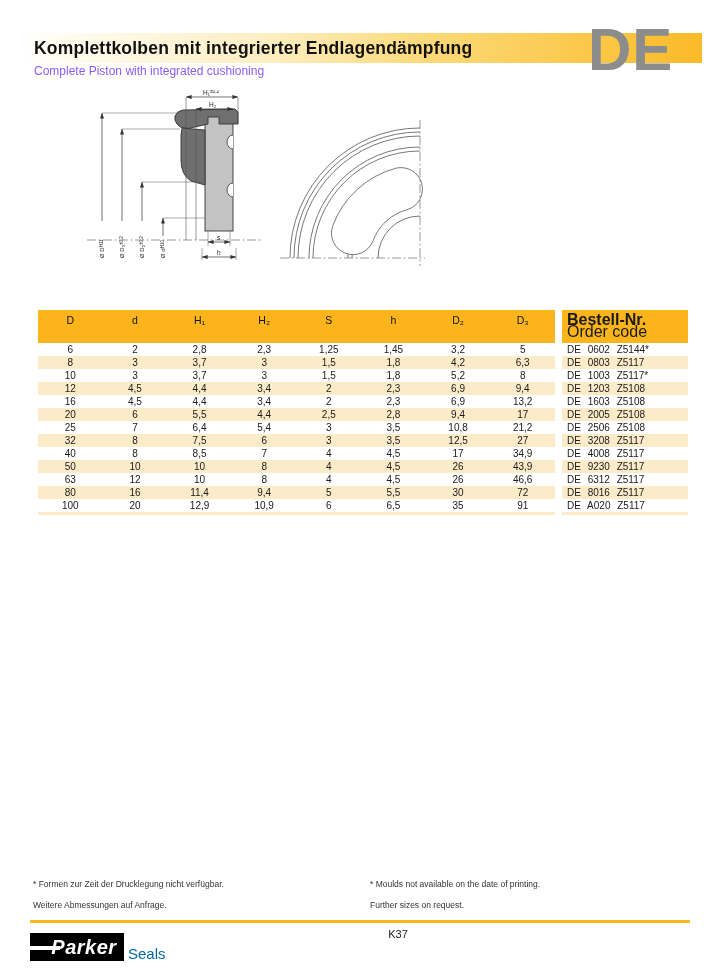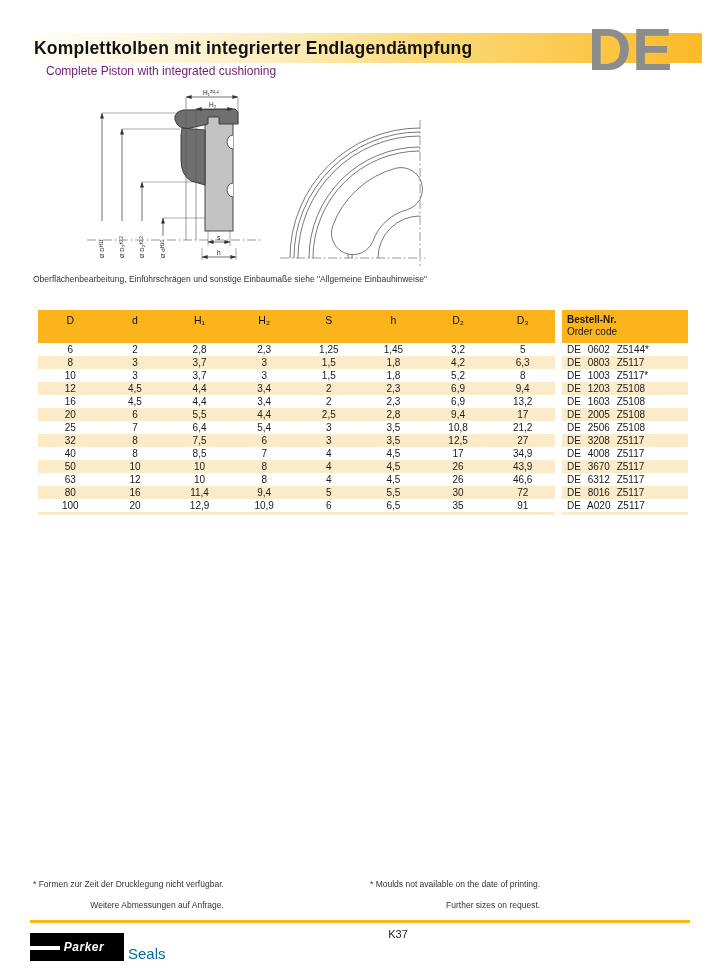--- a/index.html
+++ b/index.html
@@ -15,58 +15,58 @@
   }
   .title-band h1{
     margin:0;font-size:17.5px;line-height:30px;padding-left:4px;
     font-weight:bold;color:#111;letter-spacing:0.2px;white-space:nowrap;
   }
   .de-badge{
     position:absolute;left:588px;top:26px;width:80px;
     font-size:60px;font-weight:bold;color:#8c8c8c;line-height:48px;
     letter-spacing:1px;
   }
-  .subtitle{position:absolute;left:34px;top:64px;font-size:12px;color:#701a75;margin-left:12px;}
+  .subtitle{position:absolute;left:34px;top:64px;font-size:12px;color:#8b5cf6;}
   
   .drawing{position:absolute;left:85px;top:90px;}
   
   .notes{position:absolute;left:33px;top:274px;font-size:8.5px;line-height:10.5px;color:#333;}
   
   .dtable{position:absolute;left:38px;top:310px;width:650px;}
   .thead{display:flex;height:33px;}
   .thead-main{width:517px;background:#fbb41c;display:flex;}
   .thead-cell{flex:1;text-align:center;font-size:10.5px;padding-top:4px;color:#111;}
   .tgap{width:7px;background:#fff;}
-  .thead-order{width:126px;background:#fbb41c;font-size:10px;padding:4px 0 0 5px;box-sizing:border-box;line-height:12px;}
+  .thead-order{width:126px;background:#fbb41c;font-size:16px;padding:4px 0 0 5px;box-sizing:border-box;line-height:12px;}
   .thead-order .l1{font-weight:bold;}
   .trow{display:flex;height:13px;font-size:10px;line-height:13px;}
   .tmain{width:517px;display:flex;}
   .tcell{flex:1;text-align:center;}
   .tcode{width:126px;padding-left:5px;box-sizing:border-box;word-spacing:4px;white-space:nowrap;}
   .trow.alt .tmain,.trow.alt .tcode{background:#fcebc8;}
   .tfoot-strip{display:flex;height:3px;}
   .tfoot-strip .a{width:517px;background:#fcebc8;}
   .tfoot-strip .b{width:7px;background:#fff;}
   .tfoot-strip .c{width:126px;background:#fcebc8;}
   
   .footnotes{position:absolute;top:879px;left:0;width:720px;font-size:8.5px;color:#333;}
   .fn-col{position:absolute;top:0;}
   .fn-col.de{left:33px;}
   .fn-col.en{left:370px;}
-  .fn-col div{margin-bottom:11px;text-align:right;}
+  .fn-col div{margin-bottom:11px;}
   
   .footer-rule{position:absolute;left:30px;top:920px;width:660px;height:3px;background:#fbb918;}
   .logo-wrap{position:absolute;left:30px;top:933px;height:29px;}
   .logo-box{
     position:absolute;left:0;top:0;width:94px;height:28px;background:#000;
   }
   .logo-dash{position:absolute;left:0;top:13px;width:30px;height:3.5px;background:#fff;}
   .logo-text{
     position:absolute;left:14px;top:1px;width:80px;text-align:center;
-    color:#fff;font-size:12px;font-weight:bold;font-style:italic;line-height:26px;letter-spacing:0.5px;
+    color:#fff;font-size:20px;font-weight:bold;font-style:italic;line-height:26px;letter-spacing:0.5px;
   }
   .logo-suffix{position:absolute;left:98px;top:12px;font-size:15px;color:#0369a1;}
   .page-num{position:absolute;left:0;top:928px;width:720px;text-align:center;font-size:11px;color:#222;margin-left:38px;}
   .company{position:absolute;left:518px;top:929px;font-size:8.5px;line-height:11px;color:#222;}
   .company .l1{font-weight:bold;font-size:9px;}
   svg text{font-family:"Liberation Sans","DejaVu Sans",sans-serif;}
 </style>
 </head>
 <body>
 
@@ -139,21 +139,20 @@
       <path d="M267,168 A68,68 0 0 1 335,100"></path>
       <path d="M247.6,136.2 A93,93 0 0 1 310.9,78.2 A21.5,21.5 0 0 1 322.1,119.7 A50,50 0 0 0 288.0,150.9 A21.5,21.5 0 0 1 247.6,136.2 Z" fill="#fff"></path>
       <path d="M293,168 A42,42 0 0 1 335,126"></path>
     </g>
 
     <line x1="195" y1="168" x2="340" y2="168" stroke="#555" stroke-width="0.6" stroke-dasharray="9 2.5 2 2.5"></line>
     <line x1="335" y1="30" x2="335" y2="176" stroke="#555" stroke-width="0.6" stroke-dasharray="9 2.5 2 2.5"></line>
   </svg>
 
   <div class="notes">
-    <div>Oberflächenbearbeitung, Einführschrägen und sonstige Einbaumaße siehe "Allgemeine Einbauhinweise"</div>
   </div>
 
   <div class="dtable">
     <div class="thead">
       <div class="thead-main">
         <div class="thead-cell">D</div>
         <div class="thead-cell">d</div>
         <div class="thead-cell">H₁</div>
         <div class="thead-cell">H₂</div>
         <div class="thead-cell">S</div>
@@ -299,21 +298,21 @@
             <span class="tcell">50</span>
             <span class="tcell">10</span>
             <span class="tcell">10</span>
             <span class="tcell">8</span>
             <span class="tcell">4</span>
             <span class="tcell">4,5</span>
             <span class="tcell">26</span>
             <span class="tcell">43,9</span>
           </div>
           <div class="tgap"></div>
-          <div class="tcode">DE 3670 Z5117</div>
+          <div class="tcode">DE 9230 Z5117</div>
         </div>
         <div class="trow">
           <div class="tmain">
             <span class="tcell">63</span>
             <span class="tcell">12</span>
             <span class="tcell">10</span>
             <span class="tcell">8</span>
             <span class="tcell">4</span>
             <span class="tcell">4,5</span>
             <span class="tcell">26</span>

